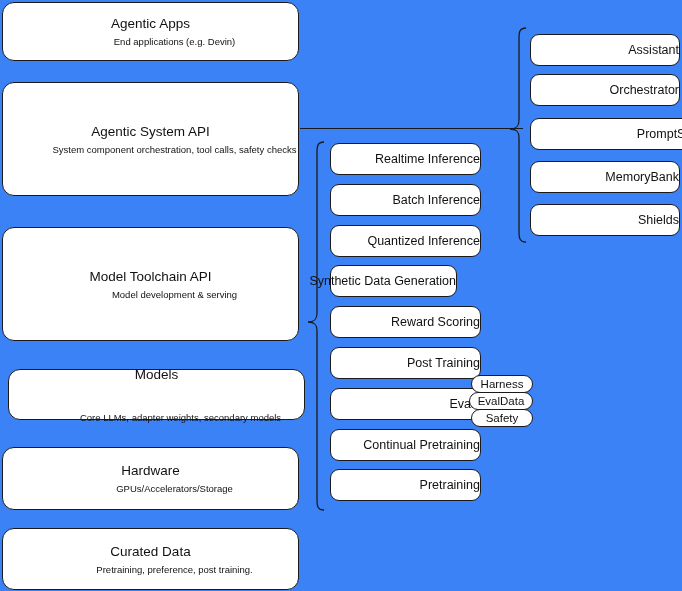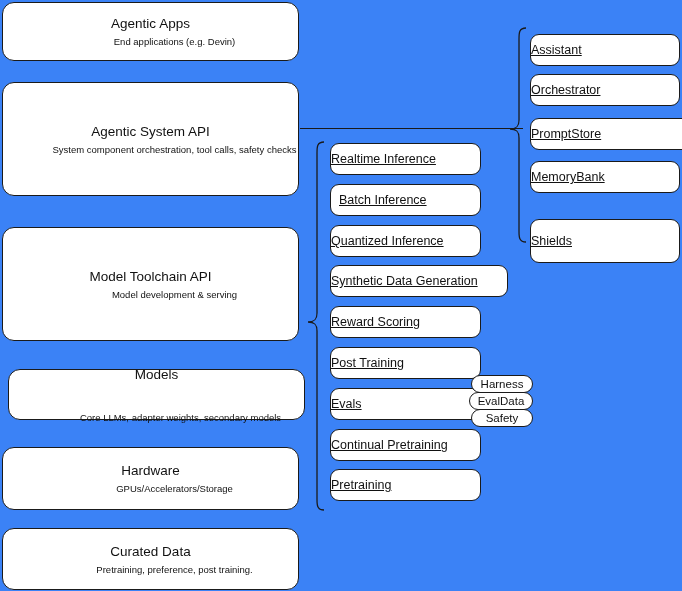--- a/index.html
+++ b/index.html
@@ -47,25 +47,24 @@
 
   
   .cap-box {
     position: absolute;
     box-sizing: border-box;
     border: 1.3px solid #1a1a1a;
     border-radius: 9px;
     background: #ffffff;
     display: flex;
     align-items: center;
-    justify-content: flex-start;
+    justify-content: flex-end;
     font-size: 12.5px;
     color: #111111;
     white-space: nowrap;
-    text-decoration: underline;
   }
 
   
   .pill {
     position: absolute;
     box-sizing: border-box;
     border: 1.3px solid #1a1a1a;
     border-radius: 11px;
     background: #ffffff;
     display: flex;
@@ -154,21 +153,21 @@
   </div>
 
   <div class="cap-box" style="left:330px; top:184px; width:151px; height:32px;padding-left:8px;">
     <span>Batch Inference</span>
   </div>
 
   <div class="cap-box" style="left:330px; top:225px; width:151px; height:32px;">
     <span>Quantized Inference</span>
   </div>
 
-  <div class="cap-box" style="left:330px; top:265px; width:178px; height:32px;">
+  <div class="cap-box" style="left:330px; top:265px; width:127px; height:32px;">
     <span>Synthetic Data Generation</span>
   </div>
 
   <div class="cap-box" style="left:330px; top:306px; width:151px; height:32px;">
     <span>Reward Scoring</span>
   </div>
 
   <div class="cap-box" style="left:330px; top:347px; width:151px; height:32px;">
     <span>Post Training</span>
   </div>
@@ -206,17 +205,17 @@
   </div>
 
   <div class="cap-box" style="left:530px; top:118px; width:178px; height:32px;">
     <span>PromptStore</span>
   </div>
 
   <div class="cap-box" style="left:530px; top:161px; width:150px; height:32px;">
     <span>MemoryBank</span>
   </div>
 
-  <div class="cap-box" style="left:530px; top:204px; width:150px; height:44px;margin-top:15px;">
+  <div class="cap-box" style="left:530px; top:204px; width:150px; height:32px;">
     <span>Shields</span>
   </div>
 
 </div>
 
 </body></html>

